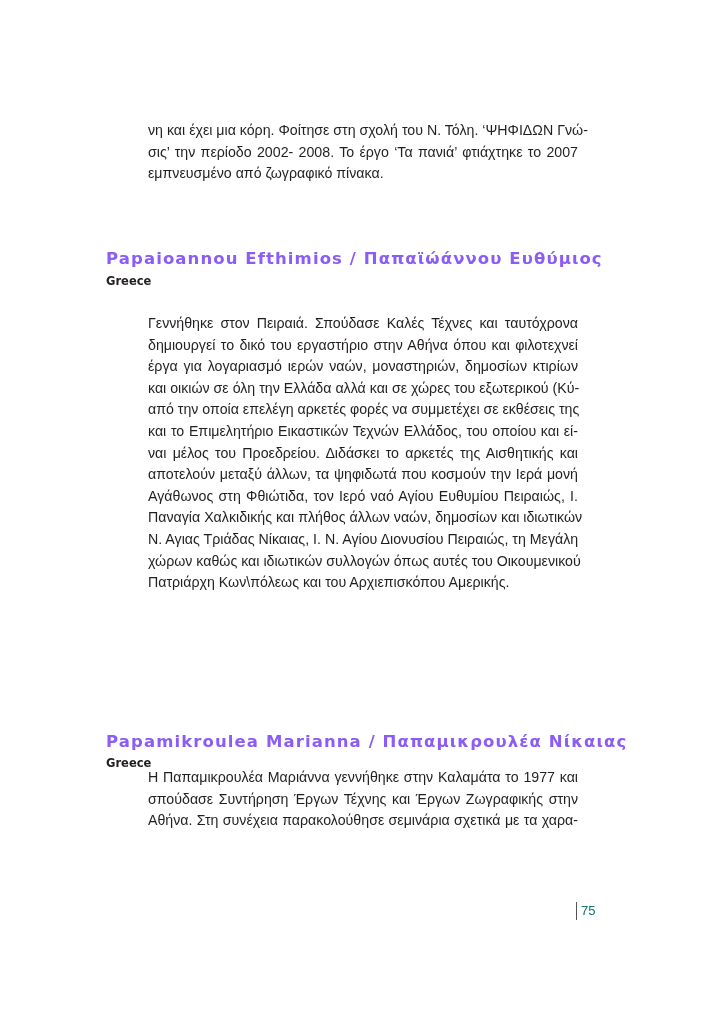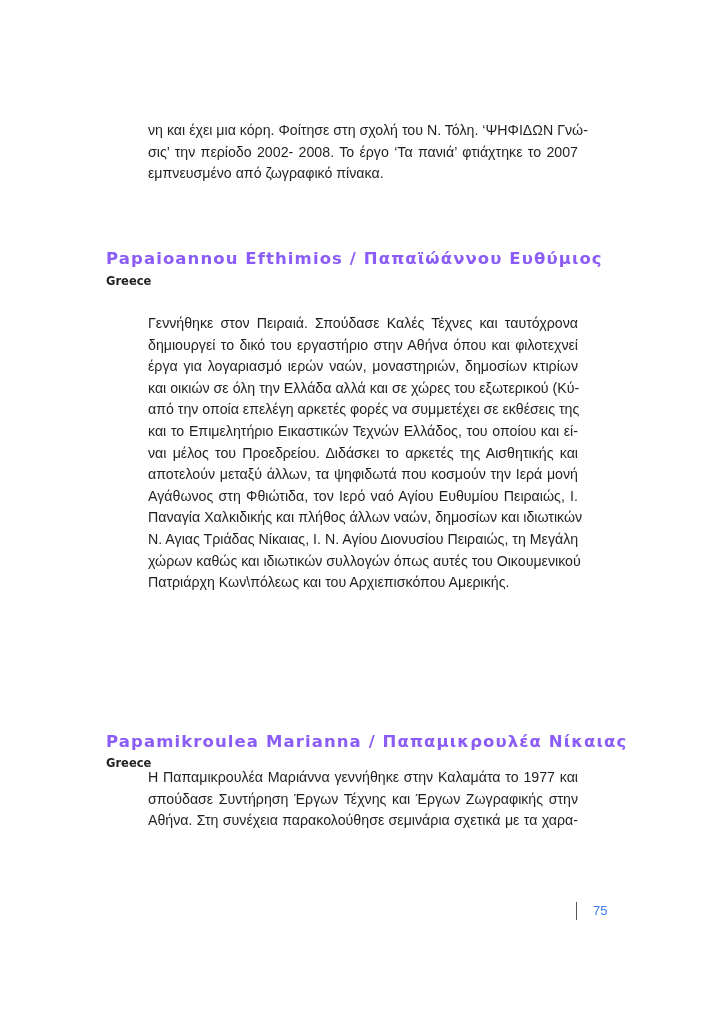--- a/index.html
+++ b/index.html
@@ -56,25 +56,25 @@
       font-size: 11.5px;
       font-weight: bold;
       color: #231f20;
     }
     .page-number {
       position: absolute;
       left: 576px;
       top: 902px;
       height: 18px;
       border-left: 1px solid #555;
-      padding-left: 16px;
+      padding-left: 4px;
       font-family: "Liberation Sans", sans-serif;
       font-size: 13px;
       line-height: 18px;
-      color: #3b82f6;
+      color: #0f766e;
     }
   </style>
 </head>
 <body>
 
 <div class="page">
 
   <div class="para" style="top:120px;">
     <span class="line">νη και έχει μια κόρη. Φοίτησε στη σχολή του Ν. Τόλη. ‘ΨΗΦΙΔΩΝ Γνώ-</span>
     <span class="line">σις’ την περίοδο 2002- 2008. Το έργο ‘Τα πανιά’ φτιάχτηκε το 2007</span>

